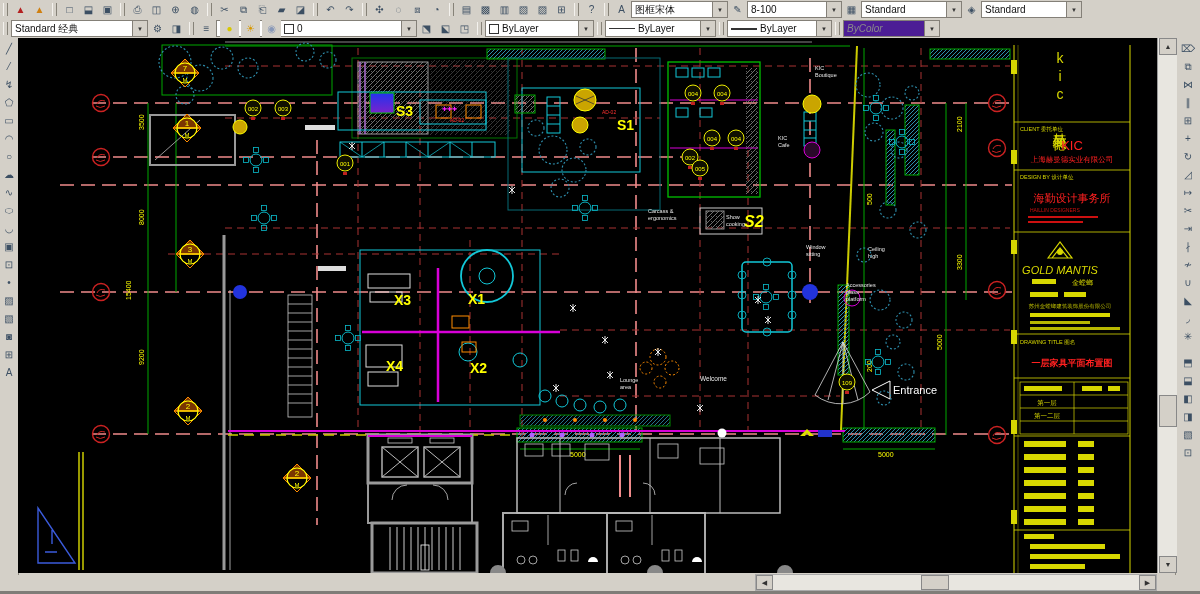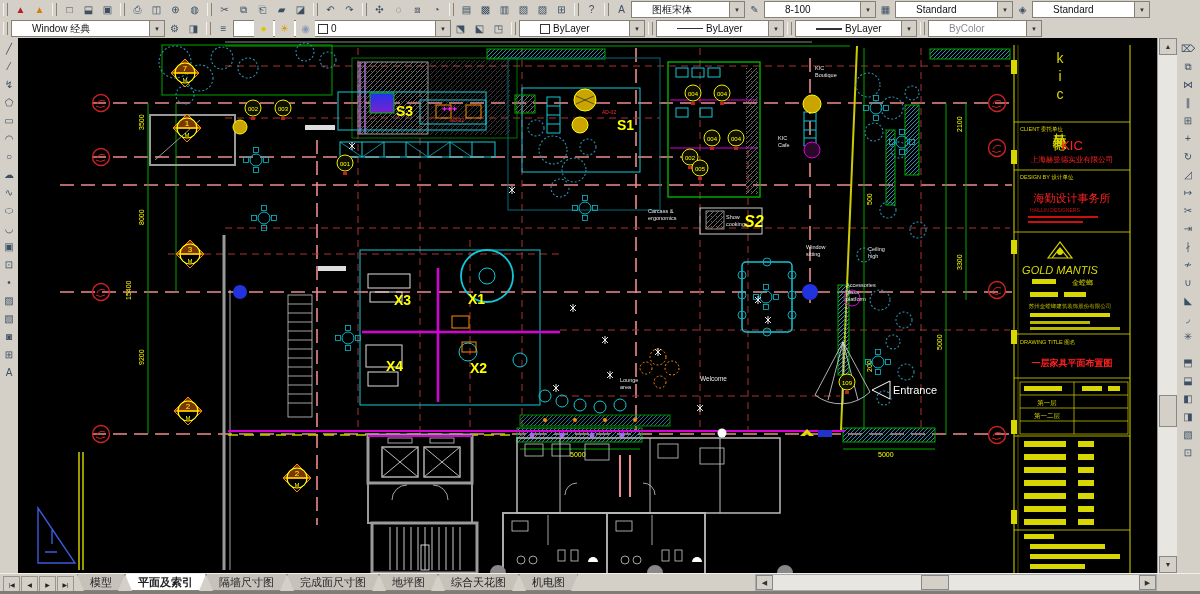--- a/index.html
+++ b/index.html
@@ -4,24 +4,24 @@
 <style>
   html,body{margin:0;padding:0;background:#fff;font-family:"Liberation Sans",sans-serif;}
   #app{position:relative;width:1200px;height:594px;background:#d4d0c8;overflow:hidden;font-family:"Liberation Sans",sans-serif;}
   .row{position:absolute;left:0;display:flex;align-items:center;background:#d4d0c8;white-space:nowrap;overflow:hidden;}
   #row1{top:0;width:1200px;height:19px;border-bottom:1px solid #b8b4ac;}
   #row2{top:19px;width:1200px;height:19px;border-bottom:1px solid #9a968e;}
   .btn{min-width:17px;height:15px;display:flex;align-items:center;justify-content:center;
        font-size:10px;line-height:1;color:#3c4f63;background:#d4d0c8;border:1px solid #d4d0c8;}
   .grip{width:3px;height:13px;margin:0 3px;border-left:1px solid #f4f2ee;border-right:1px solid #868278;}
   .combo{display:flex;align-items:center;gap:3px;background:#fff;border:1px solid #848078;height:15px;
-         font-size:10px;color:#111;padding-left:20px;}
+         font-size:10px;color:#111;padding-left:3px;}
   .combo .ca{margin-left:auto;width:14px;align-self:stretch;background:#d4d0c8;border-left:1px solid #848078;
          display:flex;align-items:center;justify-content:center;font-size:6px;color:#333;}
-  .combo.dis{background:#ffffff;color:#8a8a8a;}
+  .combo.dis{background:#4c1d95;color:#8a8a8a;font-style:italic;}
   .swatch{width:8px;height:8px;background:#fff;border:1px solid #333;display:inline-block;}
   .ltline{display:inline-block;width:26px;height:1px;background:#333;}
   .lwline{display:inline-block;width:26px;height:2px;background:#333;}
   #leftbar{position:absolute;left:0;top:38px;width:18px;height:535px;background:#d4d0c8;border-right:1px solid #8c887e;
            display:flex;flex-direction:column;align-items:center;padding-top:2px;}
   #leftbar .btn,#rightbar .btn{width:16px;height:16px;font-size:10px;}
   #rightbar{position:absolute;right:0;top:38px;width:24px;height:535px;background:#d4d0c8;border-left:1px solid #8c887e;
            display:flex;flex-direction:column;align-items:center;padding-top:2px;}
   .tbgap{height:8px;}
   #canvas{position:absolute;left:18px;top:38px;width:1139px;height:535px;background:#000;}
@@ -106,21 +106,21 @@
     <span class="btn">◈</span>
     <span class="combo" style="width:96px">
       <span>Standard</span>
       <span class="ca">▼</span>
     </span>
   </div>
 
   <div id="row2" class="row">
     <span class="grip"></span>
     <span class="combo" style="width:132px">
-      <span>Window 经典</span>
+      <span>Standard 经典</span>
       <span class="ca">▼</span>
     </span>
     <span id="wsicons" style="display:flex;align-items:center;">
         <span class="btn">⚙</span>
         <span class="btn">◨</span>
       </span>
     <span class="grip"></span>
     <span class="btn" id="layerprops">≡</span>
     <span class="combo" style="width:196px">
       <span id="layericons" style="display:flex;align-items:center;gap:2px;">
@@ -719,36 +719,19 @@
         </g>
     </svg>
   </div>
 
   <div id="vscroll">
     <div class="sbtn" style="top:0;">▲</div>
     <div id="vthumb"></div>
     <div class="sbtn" style="bottom:0;">▼</div>
   </div>
 
-  <div id="tabrow">
-    <span id="tabnav" style="display:flex;gap:1px;margin:1px 3px 0 3px;">
-        <span class="navbtn">|◀</span>
-        <span class="navbtn">◀</span>
-        <span class="navbtn">▶</span>
-        <span class="navbtn">▶|</span>
-      </span>
-    <span id="tabs" style="display:flex;">
-        <span class="tab">模型</span>
-        <span class="tab active">平面及索引</span>
-        <span class="tab">隔墙尺寸图</span>
-        <span class="tab">完成面尺寸图</span>
-        <span class="tab">地坪图</span>
-        <span class="tab">综合天花图</span>
-        <span class="tab">机电图</span>
-      </span>
-  </div>
   <div id="hscroll">
     <div class="hbtn" style="left:0;">◀</div>
     <div id="hthumb"></div>
     <div class="hbtn" style="right:0;">▶</div>
   </div>
   <div id="bottomstrip"></div>
 </div>
 
 </body></html>

